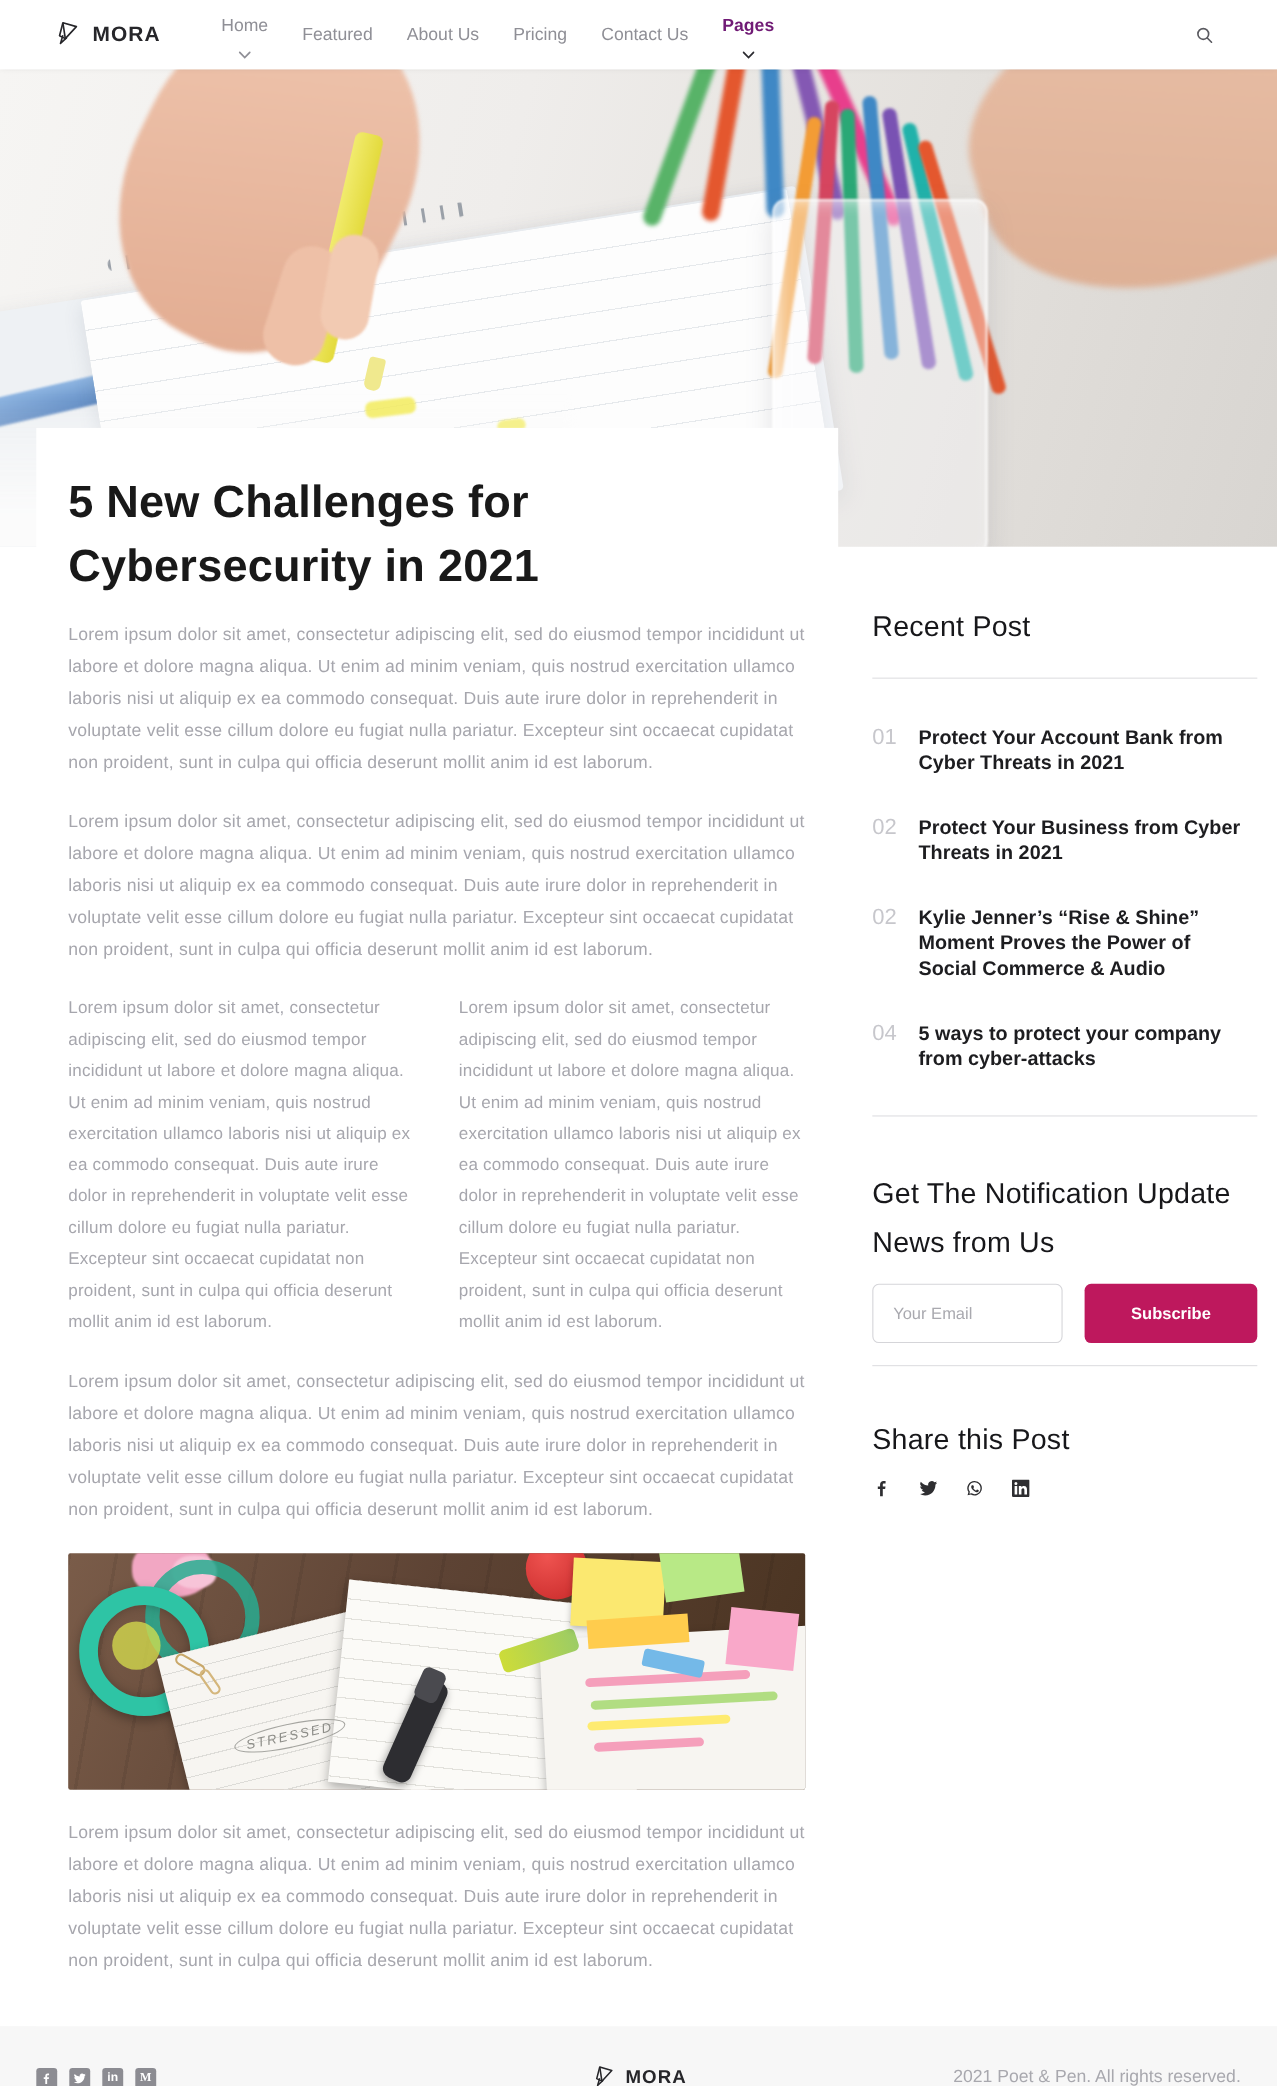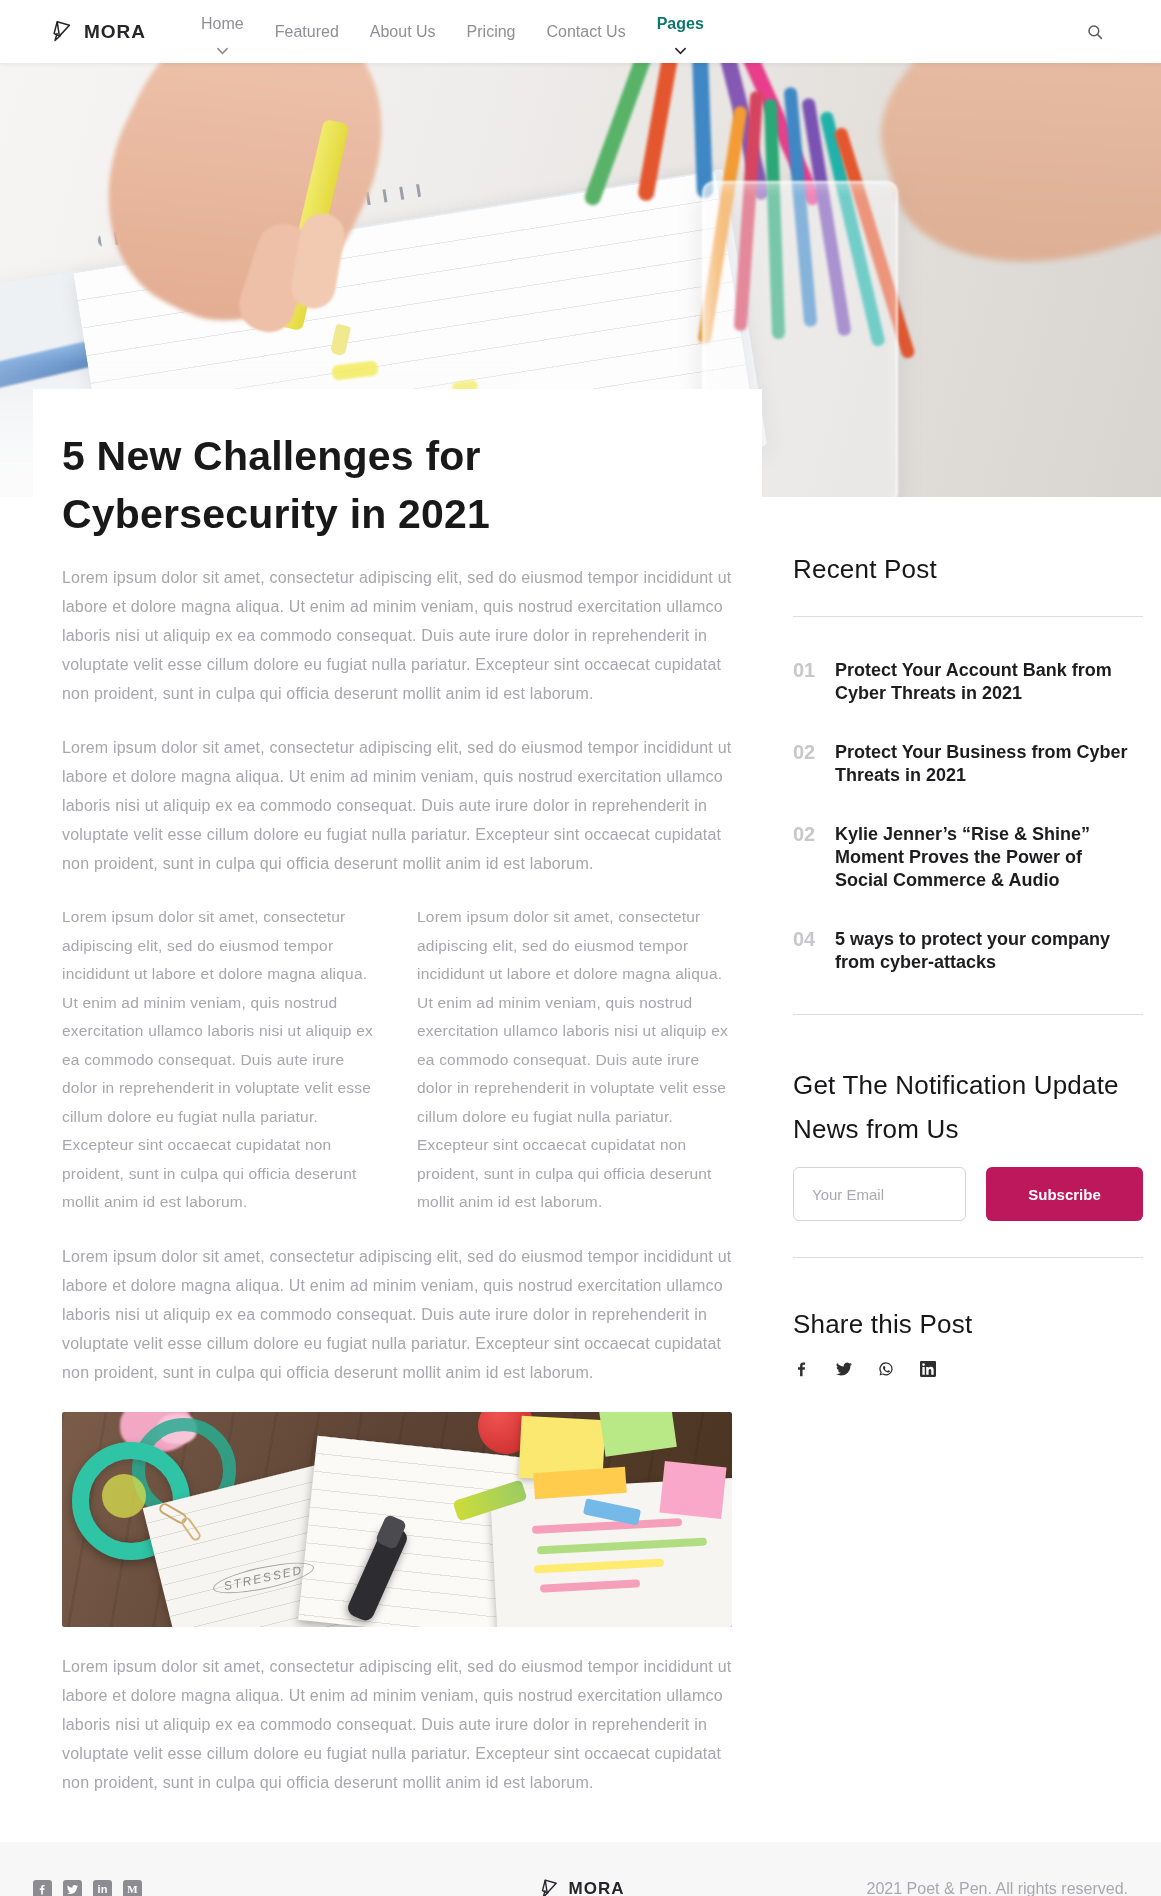--- a/index.html
+++ b/index.html
@@ -12,21 +12,21 @@
   
   .nav {
     height:63px; display:flex; align-items:center;
     padding:0 57px 0 48px; background:#fff; position:relative; z-index:30;
     box-shadow:0 1px 5px rgba(0,0,0,.07);
   }
   .brand { display:flex; align-items:center; gap:8px; cursor:pointer; }
   .brand-text { font-weight:bold; font-size:19px; letter-spacing:1px; color:#26262a; }
   .menu { display:flex; align-items:center; gap:31px; margin-left:55px; }
   .menu-item { display:flex; align-items:center; gap:6px; font-size:16px; color:#8f8f96; cursor:pointer;flex-direction:column; }
-  .menu-item.active { color:#0f766e; font-weight:bold; }
+  .menu-item.active { color:#701a75; font-weight:bold; }
   .chev { width:11px; height:8px; display:inline-block; margin-top:2px; }
   .nav-search { margin-left:auto; cursor:pointer; display:flex; align-items:center; }
 
   
   .hero {
     position:relative; height:434px; overflow:hidden;
     background:linear-gradient(105deg,#f6f5f3 0%,#efedeb 38%,#e4e1dd 68%,#d8d5d1 100%);
   }
   .hero * { position:absolute; }
   .h-notebook-under { left:-30px; top:165px; width:780px; height:280px; background:#eef1f4; transform:rotate(-9deg); border-radius:4px; box-shadow:0 8px 22px rgba(90,100,120,.18); }
@@ -110,24 +110,24 @@
   .ai-clip1 { left:96px; top:96px; width:30px; height:11px; border:2px solid #c9a86a; border-radius:6px; transform:rotate(30deg); }
   .ai-clip2 { left:116px; top:112px; width:26px; height:10px; border:2px solid #d4b67c; border-radius:6px; transform:rotate(55deg); }
 
   
   .sidebar { width:350px; margin-left:31px; margin-top:158px; }
   .sidebar h2 { font-size:26px; line-height:44px; color:#17171a; letter-spacing:.2px; font-weight:normal; }
   .sb-divider { border:0; border-top:1px solid #dedee2; margin:0; }
   .recent-title { margin-bottom:25px; }
   .posts { margin-top:42px; margin-bottom:40px; }
   .post-item { display:flex; margin-bottom:36px; cursor:pointer; }
-  .post-num { width:42px; flex:none; font-size:20px; font-weight:bold; color:#c7c7cc; line-height:23px; }
+  .post-num { width:42px; flex:none; font-size:20px; font-weight:normal; color:#c7c7cc; line-height:23px; }
   .post-title { font-size:18px; font-weight:bold; color:#1d1d20; line-height:23px; width:295px; }
   .notif-title { margin-top:48px; margin-bottom:16px; }
-  .subscribe-row { display:flex; gap:20px; margin-bottom:36px; }
+  .subscribe-row { display:flex; gap:20px; margin-bottom:20px; }
   .email-input { width:173px; height:54px; border:1px solid #d5d5d9; border-radius:6px; padding:0 18px; font-size:15px; color:#55555a; font-family:"Liberation Sans",sans-serif; outline:none; }
   .email-input::placeholder { color:#a9a9af; }
   .subscribe-btn { width:173px; height:54px; background:#be185d; color:#fff; border:0; border-radius:6px; font-size:15px; font-weight:bold; font-family:"Liberation Sans",sans-serif; cursor:pointer; }
   .share-title { margin-top:44px; margin-bottom:14px; }
   .share-icons { display:flex; gap:24px; align-items:center; }
   .share-icon { width:18px; height:18px; color:#2e2e31; cursor:pointer; display:flex; align-items:center; justify-content:center; }
   .share-icon svg { width:16px; height:16px; fill:currentColor; }
 
   
   .footer { height:95px; background:#f7f7f7; display:flex; align-items:center; padding:0 33px; position:relative; }

